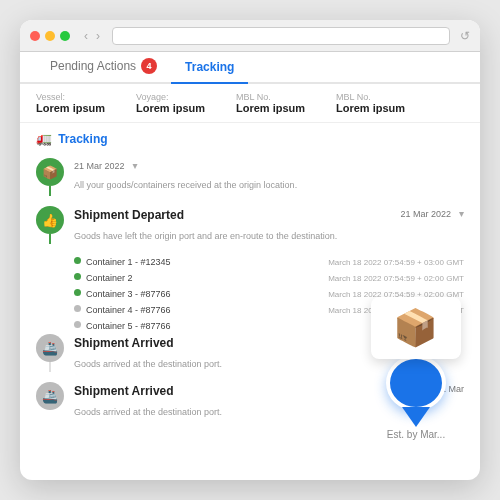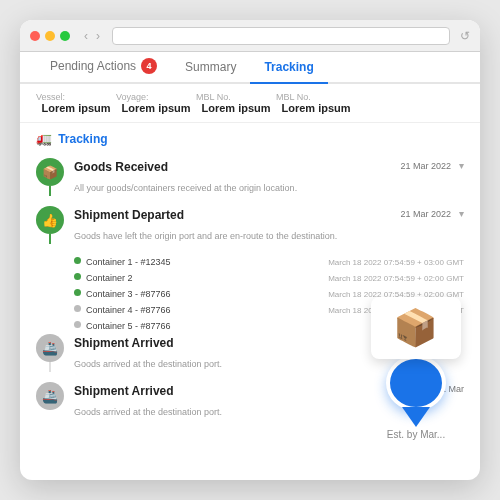--- a/index.html
+++ b/index.html
@@ -113,36 +113,36 @@
       display: flex;
       align-items: center;
       justify-content: center;
       font-weight: bold;
     }
     
     .info-row {
       display: flex;
       padding: 8px 16px;
       border-bottom: 1px solid #eee;
+      gap: 20px;
       flex-shrink: 0;
     }
     .info-cell {
       display: flex;
       flex-direction: column;
       min-width: 80px;
     }
     .info-label {
       font-size: 9px;
       color: #aaa;
     }
     .info-value {
       font-size: 11px;
       font-weight: 600;
       color: #222;
-      text-align: center;
     }
     
     .section-header {
       display: flex;
       align-items: center;
       gap: 6px;
       padding: 8px 16px 4px;
       flex-shrink: 0;
     }
     .section-header-icon {
@@ -355,23 +355,20 @@
       <span class="address-bar-inner"></span>
     </div>
     <span class="reload-icon">↺</span>
   </div>
 
   <div class="tabs">
     <div class="tab">
       <span>Pending Actions</span>
       <div class="badge">4</div>
     </div>
-    <div class="tab">
-      <span>Summary</span>
-    </div>
     <div class="tab active">
       <span>Tracking</span>
     </div>
   </div>
 
   <div class="info-row">
     <div class="info-cell">
       <span class="info-label">Vessel:</span>
       <span class="info-value">Lorem ipsum</span>
     </div>
@@ -399,21 +396,20 @@
 
       <div class="timeline-item">
         <div class="timeline-left">
           <div class="timeline-icon-wrap">
             <span class="timeline-icon">📦</span>
           </div>
           <div class="timeline-line green"></div>
         </div>
         <div class="timeline-body">
           <div class="timeline-title-row">
-            <span class="timeline-title">Goods Received</span>
             <span class="timeline-date">
               <span>21 Mar 2022</span>
               <span class="chevron-icon">▾</span>
             </span>
           </div>
           <p class="timeline-desc">All your goods/containers received at the origin location.</p>
         </div>
       </div>
 
       <div class="timeline-item">

